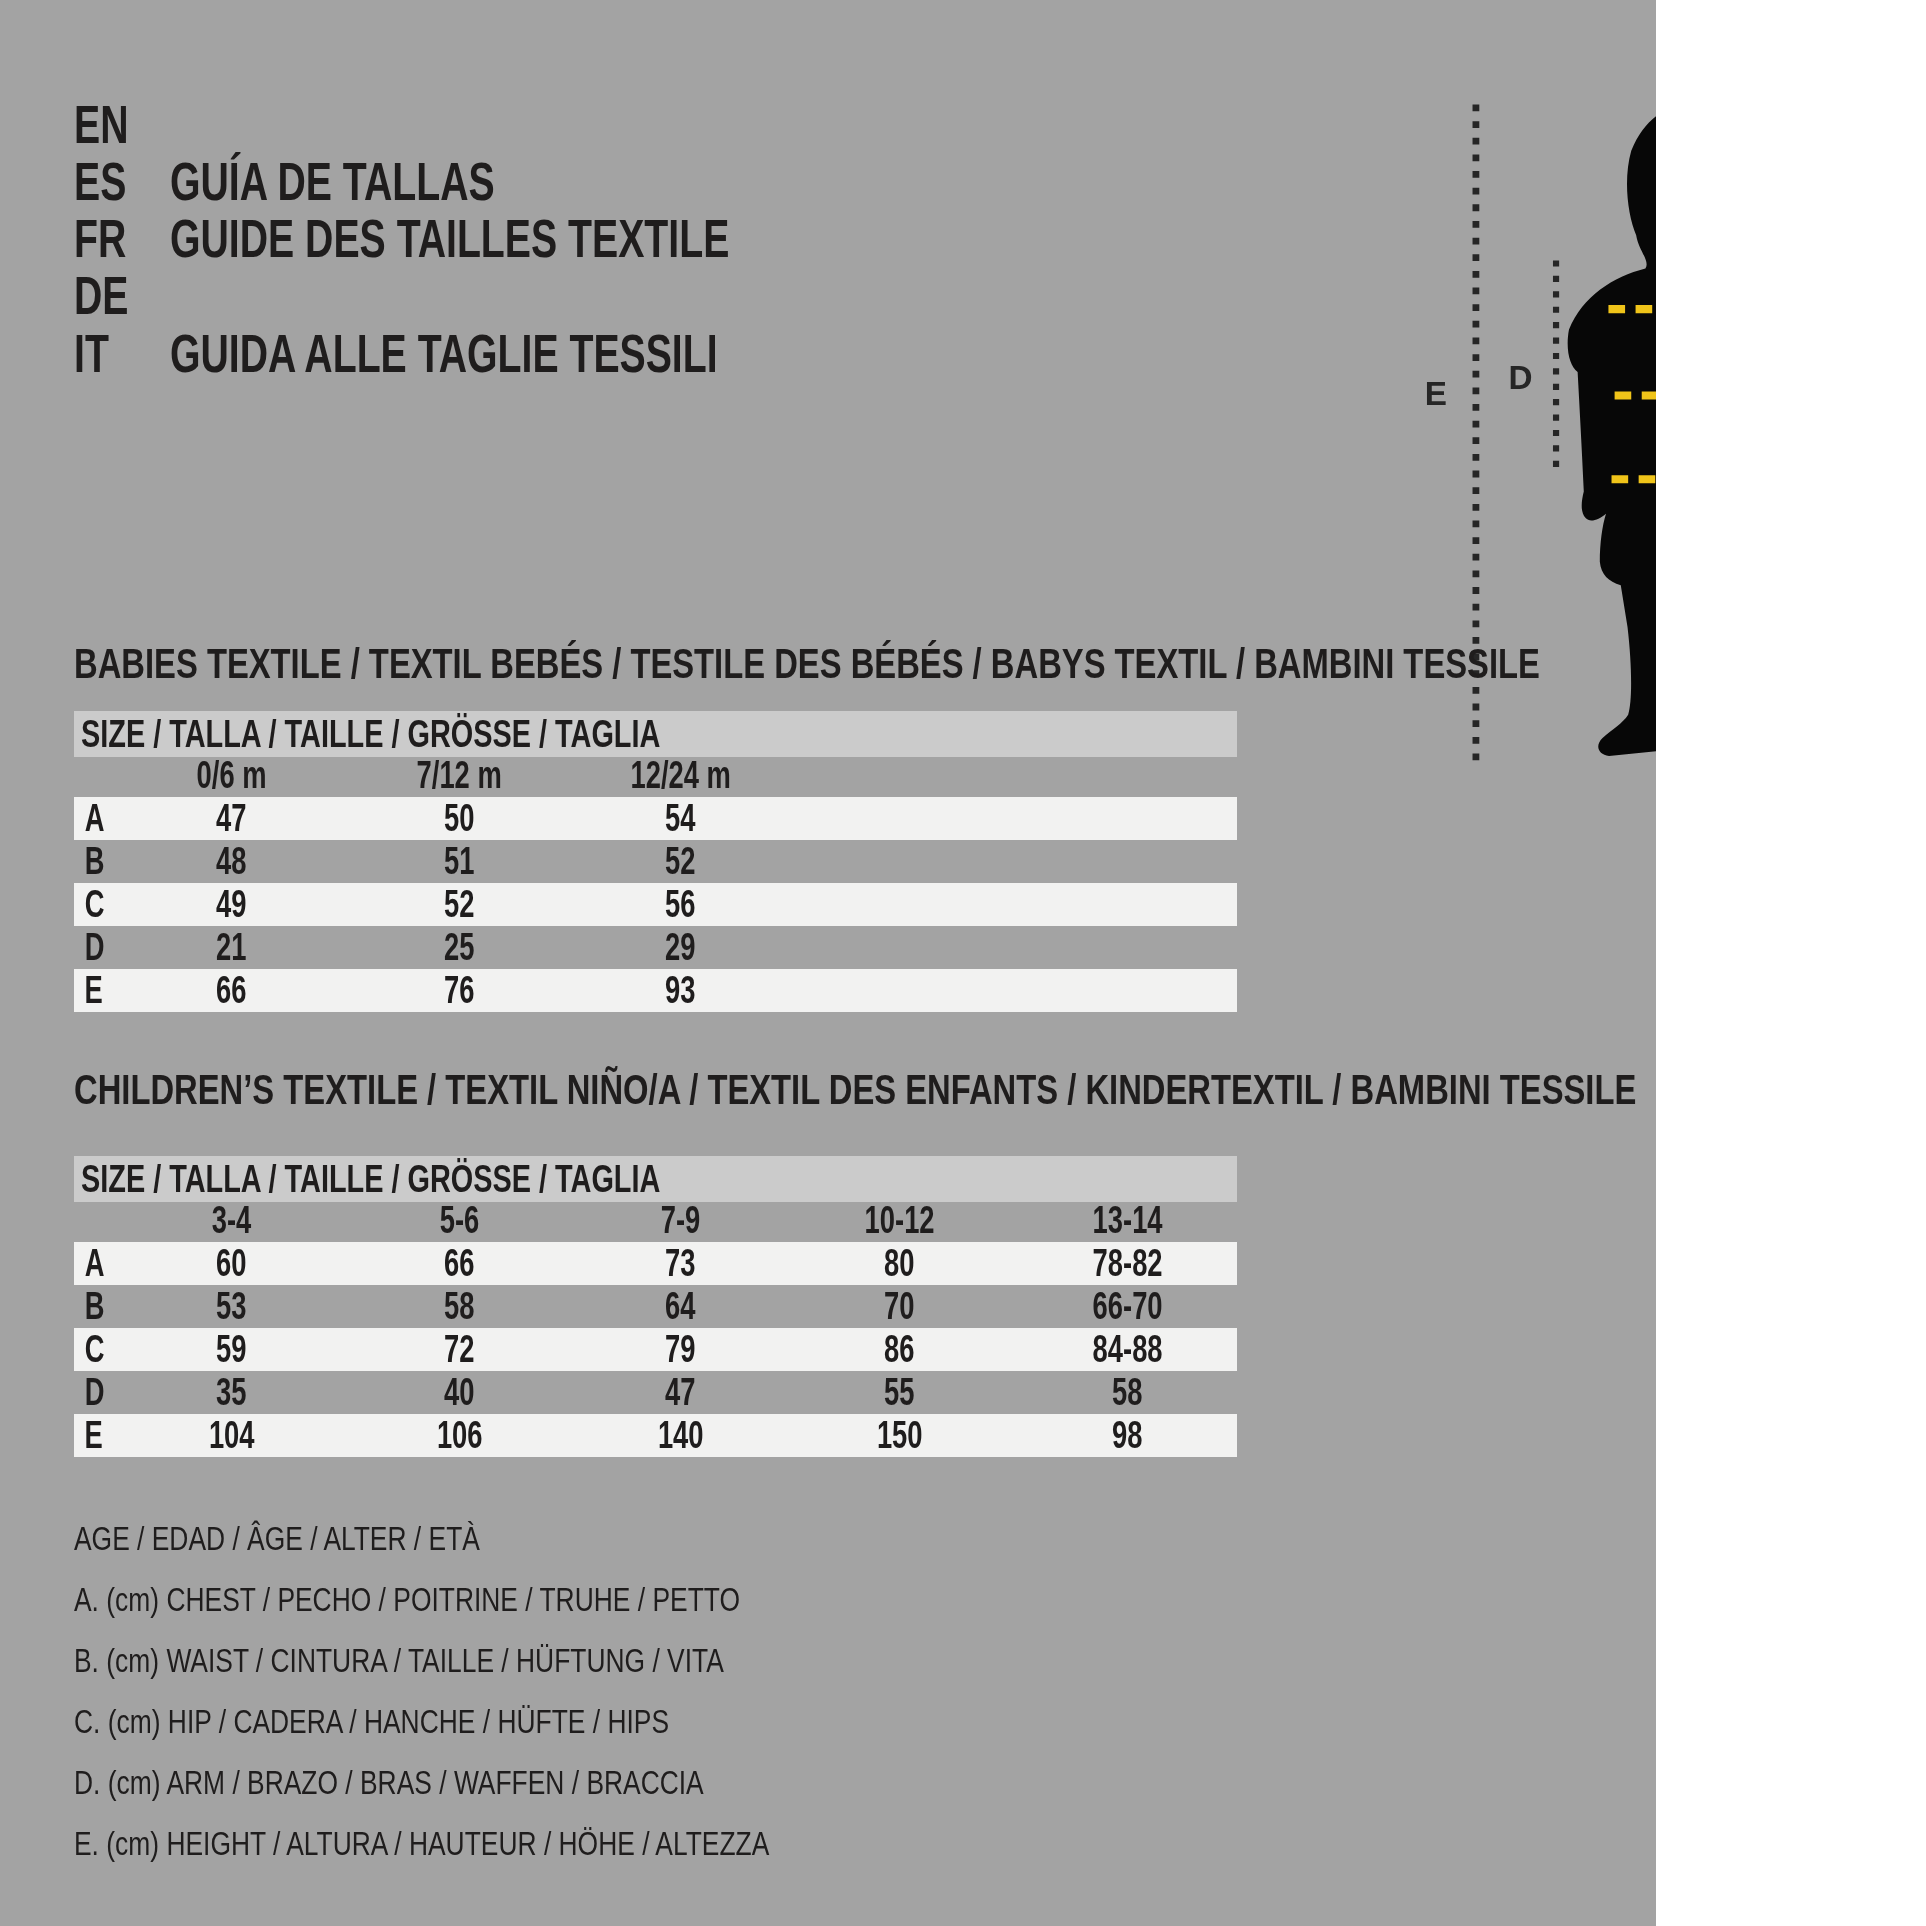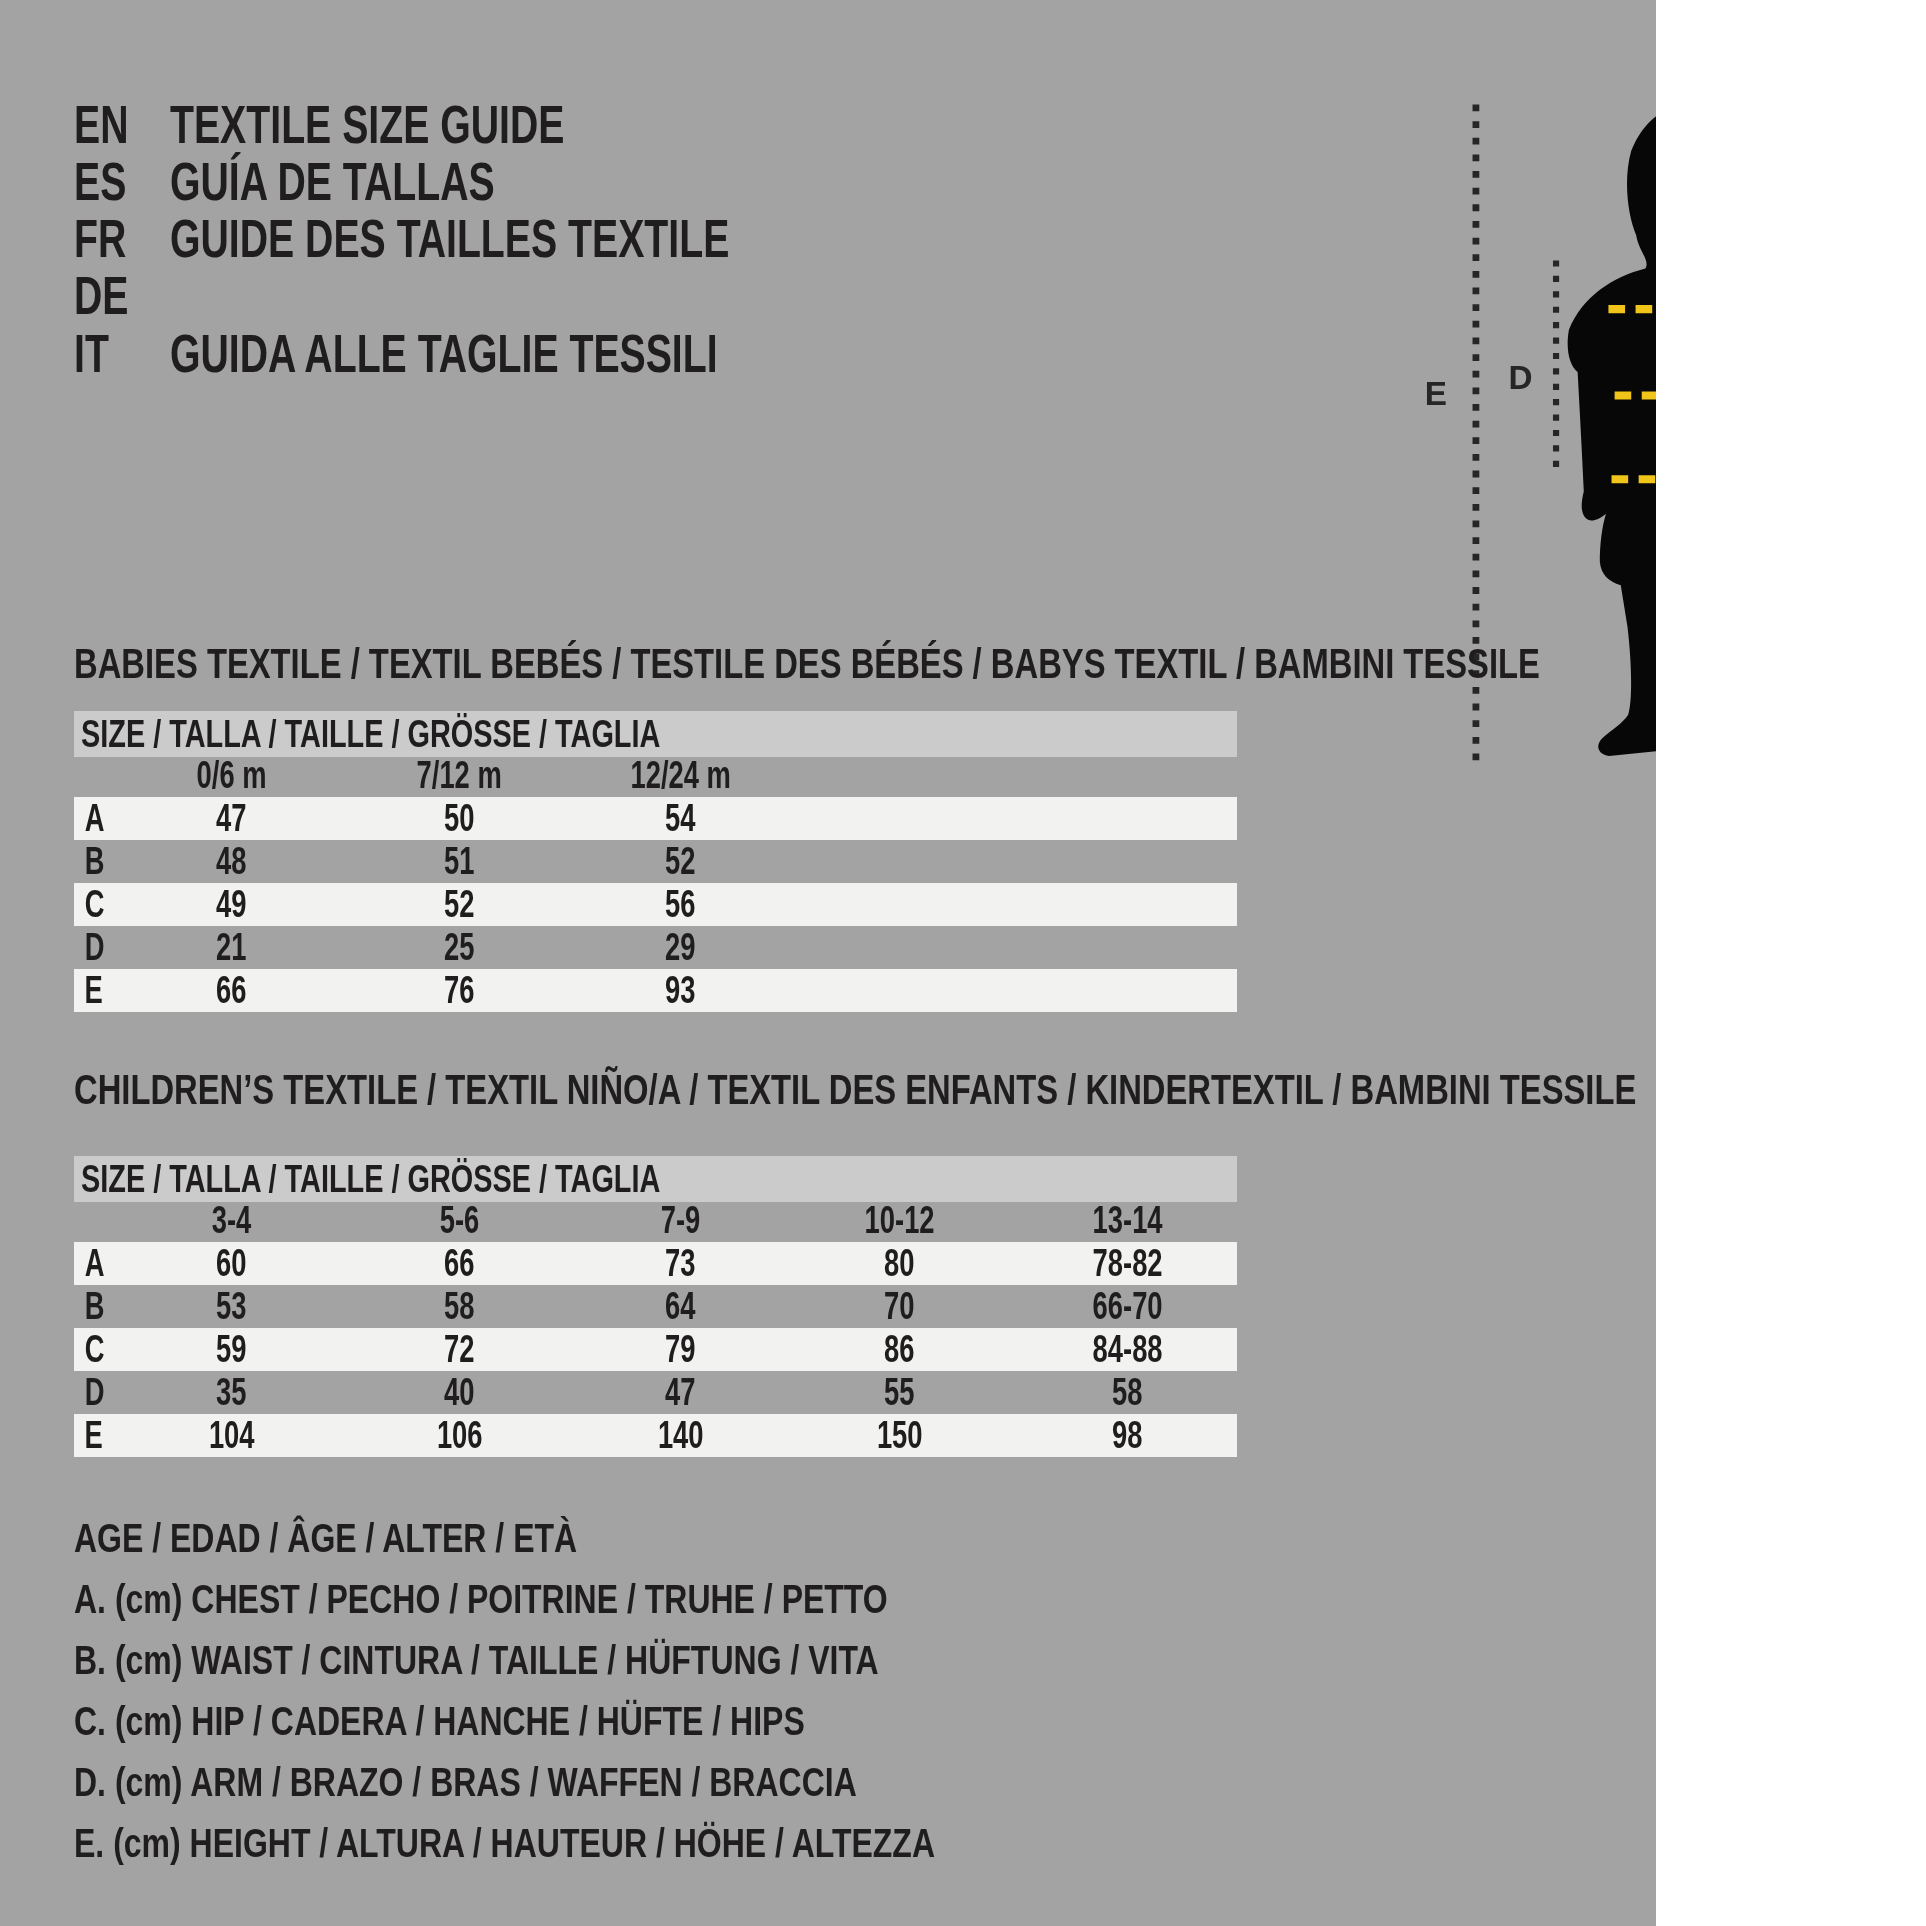--- a/index.html
+++ b/index.html
@@ -33,34 +33,33 @@
   .shade { background:#f2f2f1; }
   .rlabel { position:absolute; left:7.4px; top:0; height:100%; line-height:inherit;
             font-size:38px; font-weight:bold; }
   .cell { position:absolute; top:0; width:185px; height:100%; text-align:center;
           font-size:38px; font-weight:bold; }
   .c0 { left:65px;text-align:center; }  .c1 { left:293px; }  .c2 { left:514px; }
   .c3 { left:733px; } .c4 { left:961px; }
 
   
   .legend-line { position:absolute; left:74px; height:61px; line-height:61px;
-                 font-size:40px; font-weight:bold; white-space:nowrap; }
+                 font-size:33px; font-weight:normal; white-space:nowrap; }
 
   
   #figure-box { position:absolute; left:1405px; top:86px; width:524px; height:715px; }
 </style>
 </head>
 <body>
 
 <div id="canvas">
 
   <div>
     <div class="lang-row" style="top:96px">
       <span class="lang-code"><span class="cx sx74">EN</span></span>
-      <span class="lang-title"><span class="cx sx74">TEXTILE SIZE GUIDE</span></span>
     </div>
     <div class="lang-row" style="top:153px">
       <span class="lang-code"><span class="cx sx74">ES</span></span>
       <span class="lang-title"><span class="cx sx74">GUÍA DE TALLAS</span></span>
     </div>
     <div class="lang-row" style="top:210px">
       <span class="lang-code"><span class="cx sx74">FR</span></span>
       <span class="lang-title"><span class="cx sx74">GUIDE DES TAILLES TEXTILE</span></span>
     </div>
     <div class="lang-row" style="top:267px">

